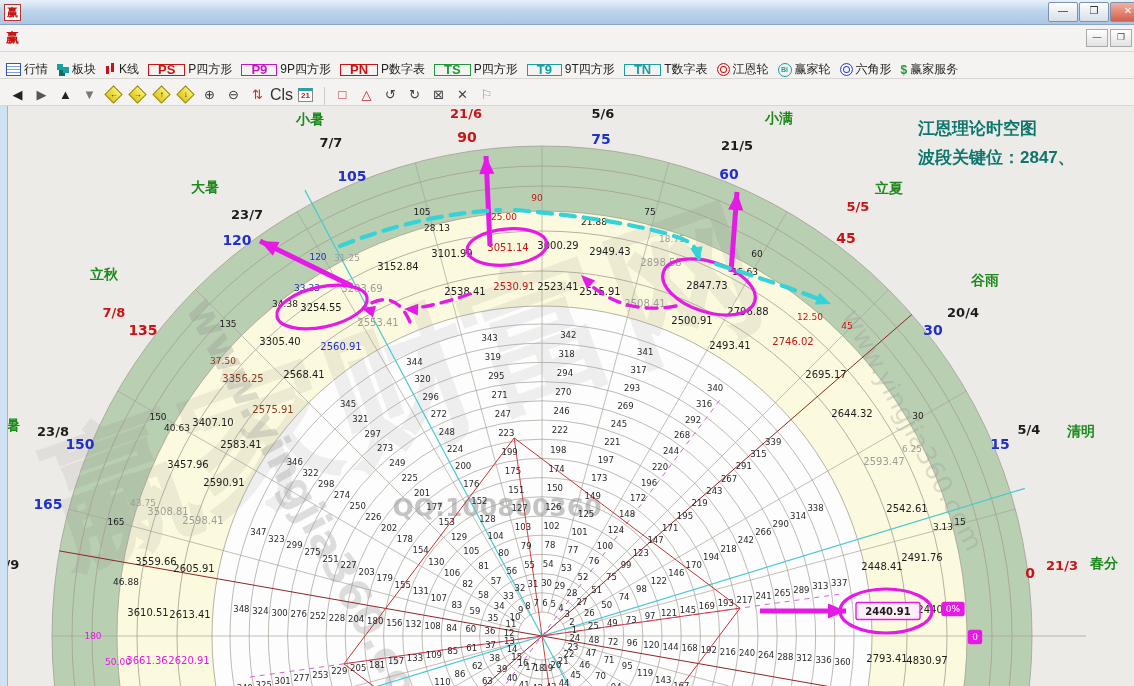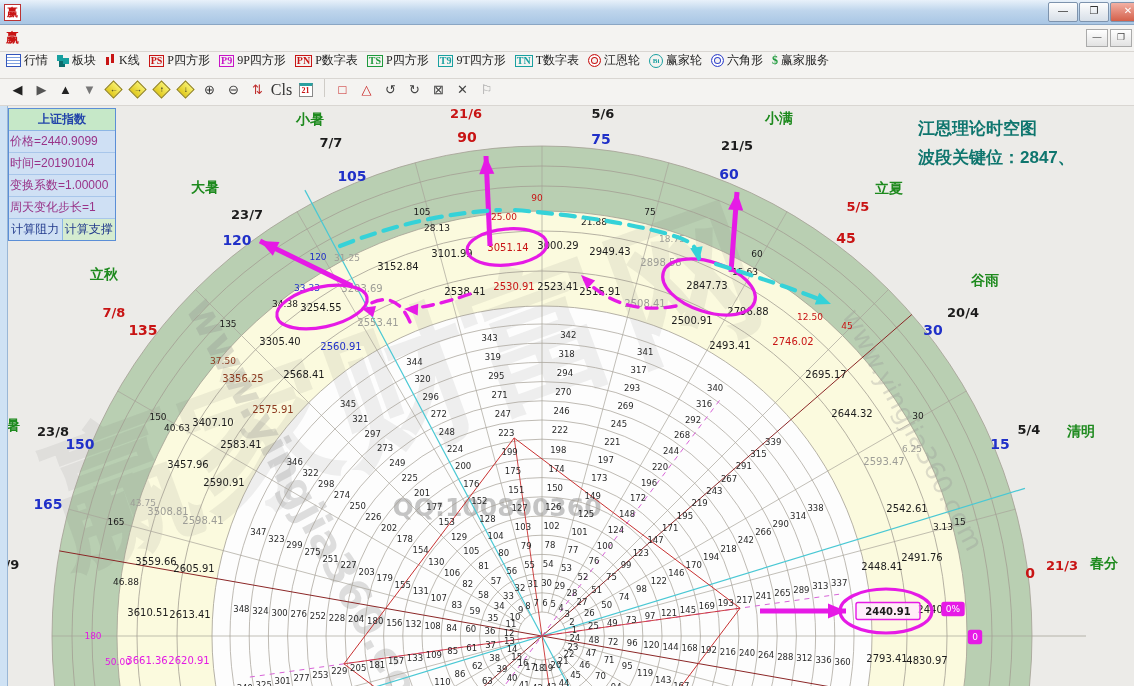--- a/index.html
+++ b/index.html
@@ -18,24 +18,24 @@
   
   .menubar{height:26px;flex:0 0 26px;background:#f4f3f1;border-bottom:1px solid #d9d6d2;
     display:flex;align-items:center;font-size:13px;position:relative;}
   .menu-logo{color:#c81414;font-weight:bold;margin:0 8px 0 6px;font-size:13px;}
   .menu-item{padding:3px 10px;color:#111;}
   .mini-btns{position:absolute;right:2px;top:4px;display:flex;}
   .mini-btn{width:20px;height:16px;border:1px solid #aaa;background:linear-gradient(#fff,#e2e2e2);
     font-size:9px;text-align:center;line-height:14px;color:#444;margin-left:2px;}
   
   .toolbar{height:26px;flex:0 0 26px;background:#f4f3f1;border-bottom:1px solid #d9d6d2;
-    display:flex;align-items:flex-start;padding-left:6px;font-size:12px;font-family:Liberation Serif, serif;}
+    display:flex;align-items:flex-end;padding-left:6px;font-size:12px;}
   .tb-item{display:flex;align-items:center;margin-right:9px;color:#222;}
   .tb-item .ic{margin-right:3px;display:inline-flex;align-items:center;justify-content:center;}
-  .badge{border:1px solid currentColor;font-size:10px;font-weight:bold;padding:0 1px;line-height:10px;}
+  .badge{border:1px solid currentColor;font-size:13px;font-weight:bold;padding:0 9px;line-height:10px;}
   .ringic{width:11px;height:11px;border:1px solid currentColor;border-radius:50%;
     box-shadow:inset 0 0 0 2px #fff,inset 0 0 0 3px currentColor;}
   .circtxt{width:12px;height:12px;border:1px solid currentColor;border-radius:50%;
     font-size:7px;font-weight:bold;line-height:12px;text-align:center;}
   .i-grid{width:13px;height:11px;border:1px solid #3355bb;
     background:repeating-linear-gradient(#fff 0 2px,#7ea0e0 2px 3px),#fff;}
   .i-blocks{width:12px;height:12px;background:
     linear-gradient(#18a0a0,#18a0a0) 0 0/6px 6px no-repeat,
     linear-gradient(#18a0a0,#18a0a0) 6px 3px/6px 6px no-repeat,
     linear-gradient(#0c6d6d,#0c6d6d) 2px 6px/6px 6px no-repeat;}
@@ -816,30 +816,19 @@
           <path d="M340 242 Q420 210 500 206" fill="none" stroke="#35d2d8" stroke-width="4.2" stroke-dasharray="14 9" stroke-linecap="round"></path>
           <path d="M515 206 Q610 214 668 230" fill="none" stroke="#35d2d8" stroke-width="4.2" stroke-dasharray="14 9" stroke-linecap="round"></path>
           <path d="M674 232 Q697 238 699 254" fill="none" stroke="#35d2d8" stroke-width="4.2" stroke-dasharray="14 9" stroke-linecap="round"></path>
           <path d="M716 260 Q780 280 824 297" fill="none" stroke="#35d2d8" stroke-width="4.2" stroke-dasharray="14 9" stroke-linecap="round"></path>
           <polygon points="0,0 -15,6.3 -15,-6.3" fill="#35d2d8" transform="translate(699 258) rotate(80)"></polygon>
           <polygon points="0,0 -15,6.3 -15,-6.3" fill="#35d2d8" transform="translate(831 300) rotate(21)"></polygon>
         </g>
       </svg>
     <div class="left-strip"></div>
 
-    <div class="sidebar">
-      <div class="sb-head">上证指数</div>
-      <div class="sb-row">价格=2440.9099</div>
-      <div class="sb-row">时间=20190104</div>
-      <div class="sb-row">变换系数=1.00000</div>
-      <div class="sb-row">周天变化步长=1</div>
-      <div class="sb-btns">
-        <span class="sb-btn">计算阻力</span>
-        <span class="sb-btn alt">计算支撑</span>
-      </div>
-    </div>
 
     <div class="anno">
       <div>江恩理论时空图</div>
       <div>波段关键位：2847、</div>
     </div>
   </div>
 </div>
 
 </body></html>

